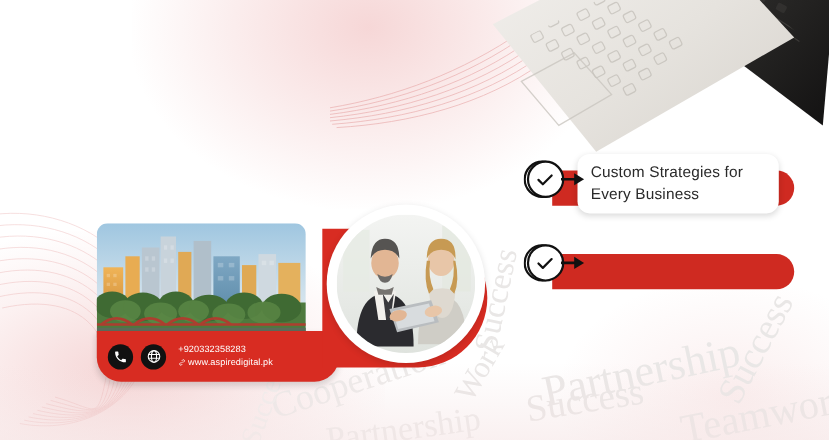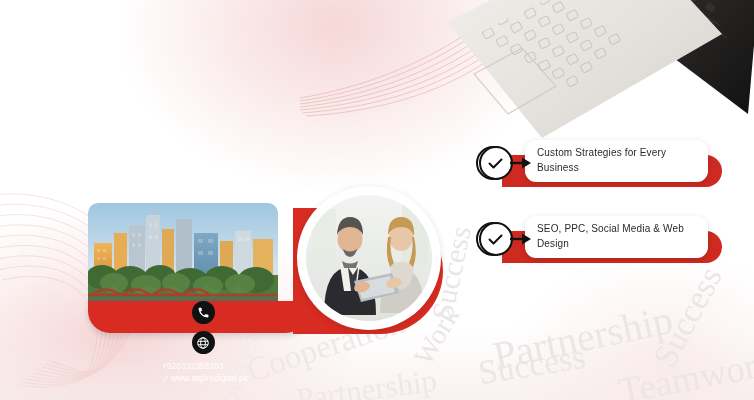--- a/index.html
+++ b/index.html
@@ -60,25 +60,24 @@
   .laptop-wrap{position:absolute;right:-6px;top:-18px;width:330px;height:175px;z-index:3;}
 
   
   .city-photo{
     position:absolute;left:88px;top:203px;width:190px;height:104px;
     border-radius:10px 10px 0 0;overflow:hidden;z-index:4;
   }
 
   
   .contact-bar{
-    position:absolute;left:88px;top:301px;width:210px;height:32px;
+    position:absolute;left:88px;top:301px;width:210px;height:46px;
     background:#d82c22;border-radius:0 0 22px 22px;
     display:flex;align-items:center;gap:7px;padding-left:10px;z-index:5;
     box-shadow:0 3px 6px rgba(0,0,0,.14);
-    flex-direction:column;
   }
   .c-ico{
     width:23px;height:23px;border-radius:50%;background:#111;
     display:flex;align-items:center;justify-content:center;flex:0 0 auto;
   }
   .contact-text{margin-left:4px;color:#fff;font-size:8.3px;line-height:1.42;letter-spacing:.1px;}
   .contact-text div{display:flex;align-items:center;gap:2px;white-space:nowrap;}
 
   
   .people-shape{position:absolute;left:285px;top:186px;width:160px;height:160px;z-index:5;}
@@ -99,21 +98,21 @@
   .check-item{position:relative;height:62px;margin-bottom:14px;}
   .bar-red{
     position:absolute;left:26px;top:19px;width:220px;height:32px;
     background:#cf2a21;border-radius:0 16px 16px 0;
   }
   .card-white{
     position:absolute;left:49px;top:4px;width:183px;min-height:34px;
     background:#fff;border-radius:11px;
     box-shadow:0 2px 6px rgba(0,0,0,.15);
     padding:6px 9px 7px 12px;box-sizing:border-box;
-    font-size:10px;line-height:1.46;color:#2a2a2a;letter-spacing:.15px;
+    font-size:14px;line-height:1.46;color:#2a2a2a;letter-spacing:.15px;
   }
   .circle-check{
     position:absolute;left:0px;top:8px;width:38px;height:38px;z-index:2;
   }
   .arrow{position:absolute;left:34px;top:21px;z-index:2;}
 
   
   .bottom-fade{
     position:absolute;left:0;bottom:0;width:754px;height:70px;
     background:linear-gradient(to top, rgba(244,226,226,.5), rgba(255,255,255,0));
@@ -411,21 +410,20 @@
         <path d="M13.5,19.5 l4,4 l8,-8" fill="none" stroke="#111" stroke-width="2" stroke-linecap="round" stroke-linejoin="round"></path>
       </svg>
       <svg class="arrow" width="22" height="12" viewBox="0 0 22 12">
         <path d="M0,6 L14,6" stroke="#111" stroke-width="2.4"></path>
         <path d="M12,0.5 L21,6 L12,11.5 Z" fill="#111"></path>
       </svg>
     </div>
 
     <div class="check-item">
       <div class="bar-red"></div>
-      <div class="card-white">SEO, PPC, Social Media &amp; Web Design</div>
       <svg class="circle-check" viewBox="0 0 38 38">
         <circle cx="17" cy="19" r="16" fill="none" stroke="#111" stroke-width="2"></circle>
         <circle cx="20" cy="19" r="16" fill="#fff" stroke="#111" stroke-width="2"></circle>
         <path d="M13.5,19.5 l4,4 l8,-8" fill="none" stroke="#111" stroke-width="2" stroke-linecap="round" stroke-linejoin="round"></path>
       </svg>
       <svg class="arrow" width="22" height="12" viewBox="0 0 22 12">
         <path d="M0,6 L14,6" stroke="#111" stroke-width="2.4"></path>
         <path d="M12,0.5 L21,6 L12,11.5 Z" fill="#111"></path>
       </svg>
     </div>

